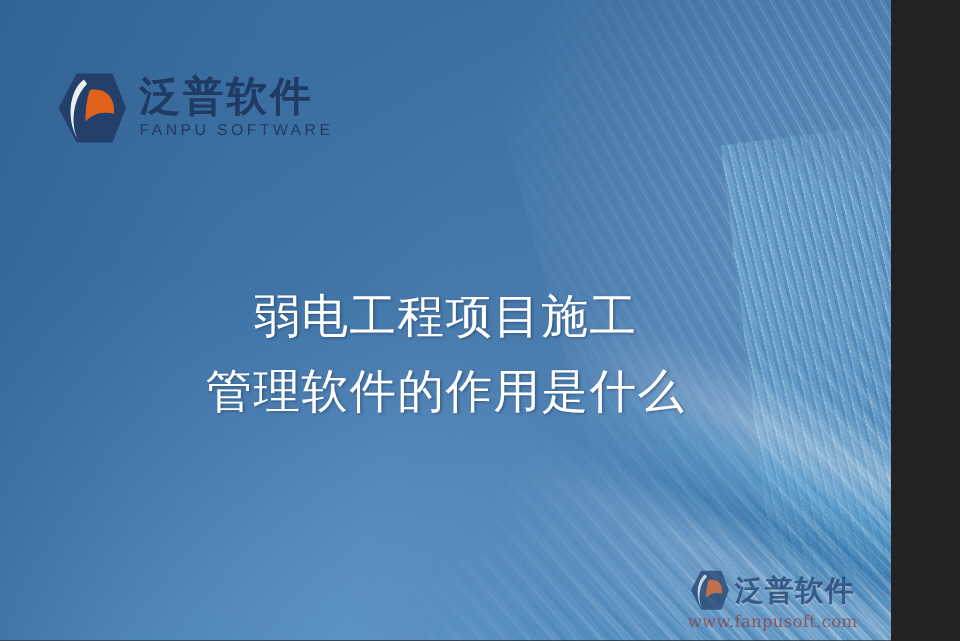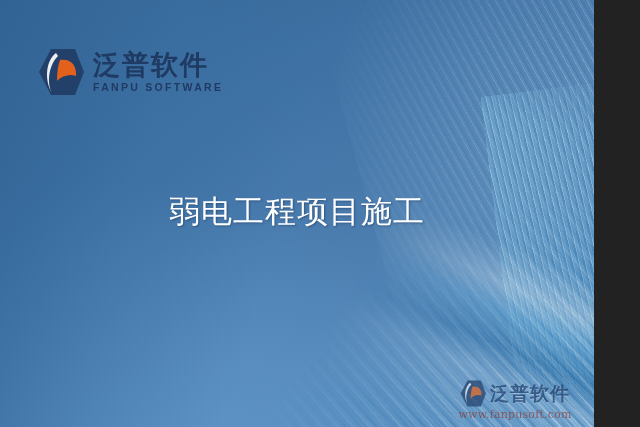--- a/index.html
+++ b/index.html
@@ -176,21 +176,21 @@
     line-height: 1.0;
     font-weight: 700;
     color: #1f3a63;
     letter-spacing: 2px;
     font-family: "DejaVu Sans", "Liberation Sans", sans-serif;
   }
   .logo-en {
     margin-top: 4px;
     font-size: 10.5px;
     line-height: 1;
-    font-weight: 700;
+    font-weight: 400;
     color: #1f3a63;
     letter-spacing: 2.3px;
     font-family: "Liberation Sans", sans-serif;
   }
 
   
   .headline {
     position: absolute;
     left: 0;
     right: 0;
@@ -260,20 +260,21 @@
       <path d="M19,33 C25,28 31,26 38,28 C33,38 25,43 17,45 C17,40 17,36 19,33 Z" fill="#23406b"></path>
     </svg>
     <div class="logo-words">
       <div class="logo-cn">泛普软件</div>
       <div class="logo-en">FANPU SOFTWARE</div>
     </div>
   </div>
 
   <div class="headline">
     <span class="line">弱电工程项目施工</span>
+    <span class="line">管理软件的作用是什么</span>
   </div>
 
   <div class="watermark">
     <div class="wm-row">
       <svg class="wm-mark" viewBox="0 0 46 48">
         <polygon points="13,1 37,1 46,24 37,47 13,47 1,24" fill="#23406b"></polygon>
         <path d="M18,5 C8,12 6,32 14,45 C9,36 10,18 20,8 Z" fill="#ffffff" opacity="0.9"></path>
         <path d="M22,12 C33,10 39,18 38,28 C30,26 24,28 19,33 C19,24 20,17 22,12 Z" fill="#e2621c"></path>
         <path d="M19,33 C25,28 31,26 38,28 C33,38 25,43 17,45 C17,40 17,36 19,33 Z" fill="#23406b"></path>
       </svg>

